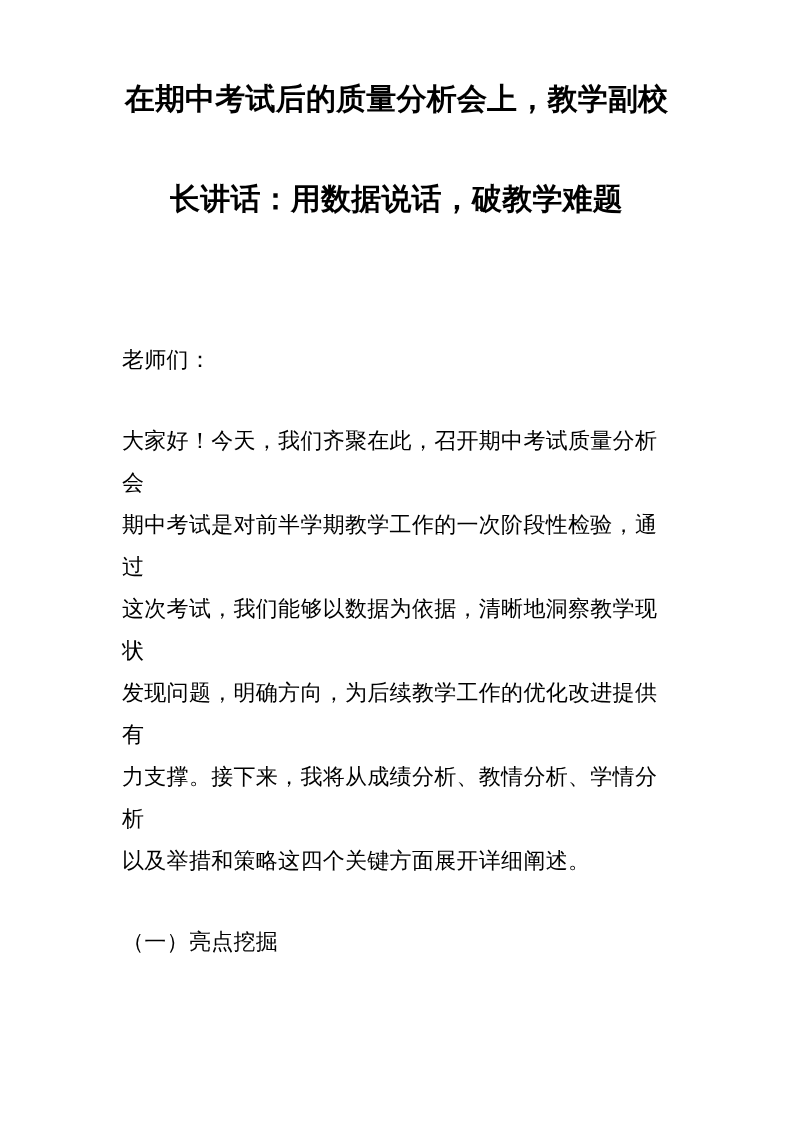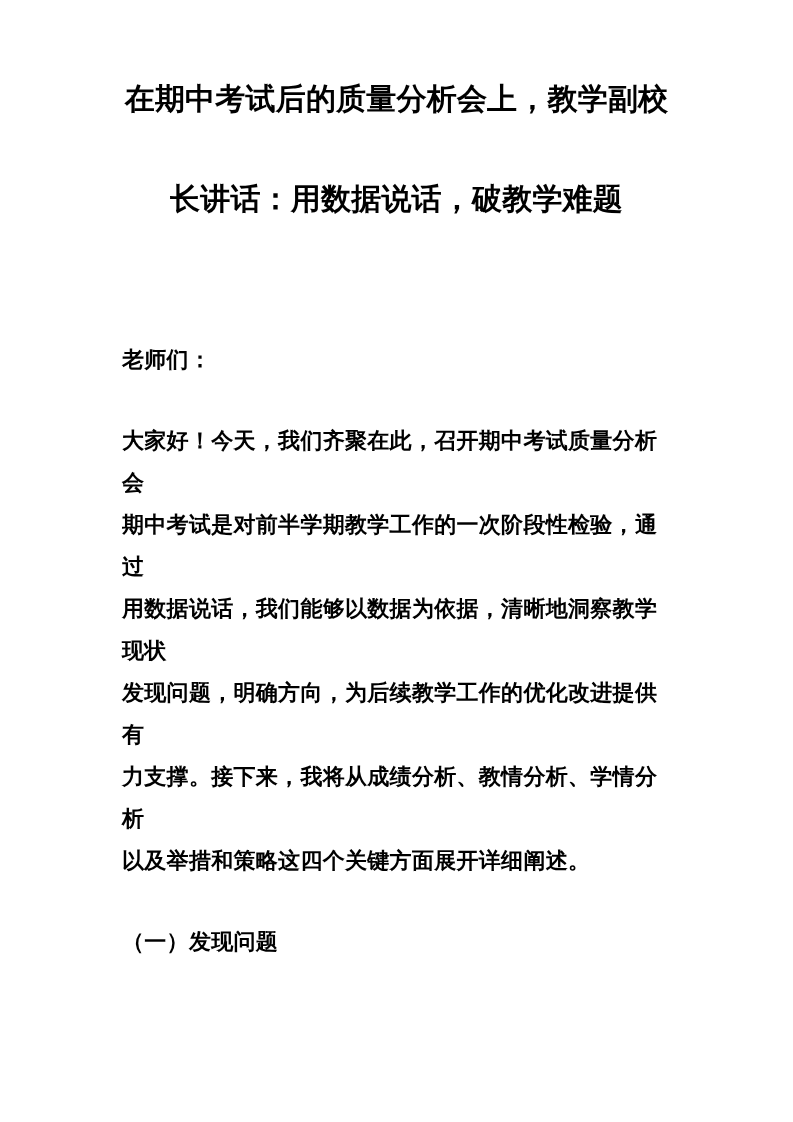--- a/index.html
+++ b/index.html
@@ -32,40 +32,40 @@
   }
   .content {
     margin: 90px 117px 0 118px;
   }
   .para {
     margin: 0 0 39px 0;
     padding: 0;
     font-size: 22px;
     letter-spacing: 0.3px;
     line-height: 42px;
-    font-weight: 700;
+    font-weight: 400;
     text-align: left;
     white-space: pre-line;
     color: #000000;
   }
 </style>
 </head>
 <body>
 
 <div class="page">
   <h1 class="doc-title">在期中考试后的质量分析会上，教学副校
 长讲话：用数据说话，破教学难题</h1>
 
   <div class="content">
     <p class="para">老师们：</p>
 
     <p class="para">大家好！今天，我们齐聚在此，召开期中考试质量分析会
 期中考试是对前半学期教学工作的一次阶段性检验，通过
-用数据说话，我们能够以数据为依据，清晰地洞察教学现状
+这次考试，我们能够以数据为依据，清晰地洞察教学现状
 发现问题，明确方向，为后续教学工作的优化改进提供有
 力支撑。接下来，我将从成绩分析、教情分析、学情分析
 以及举措和策略这四个关键方面展开详细阐述。</p>
 
 
 
-    <p class="para">（一）发现问题</p>
+    <p class="para">（一）亮点挖掘</p>
   </div>
 </div>
 
 </body></html>

